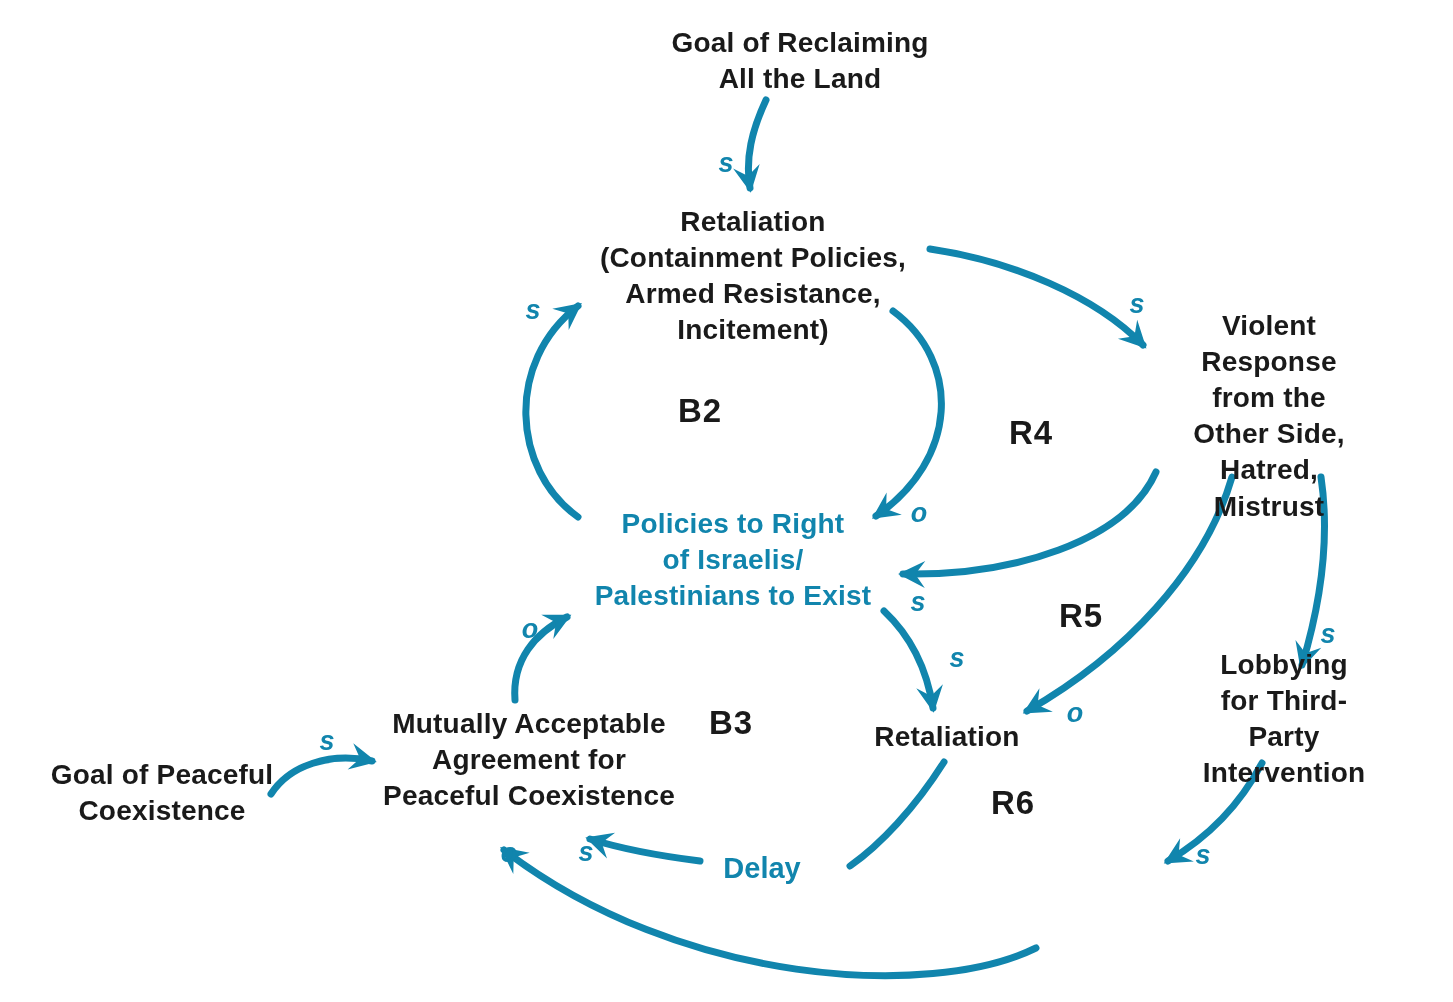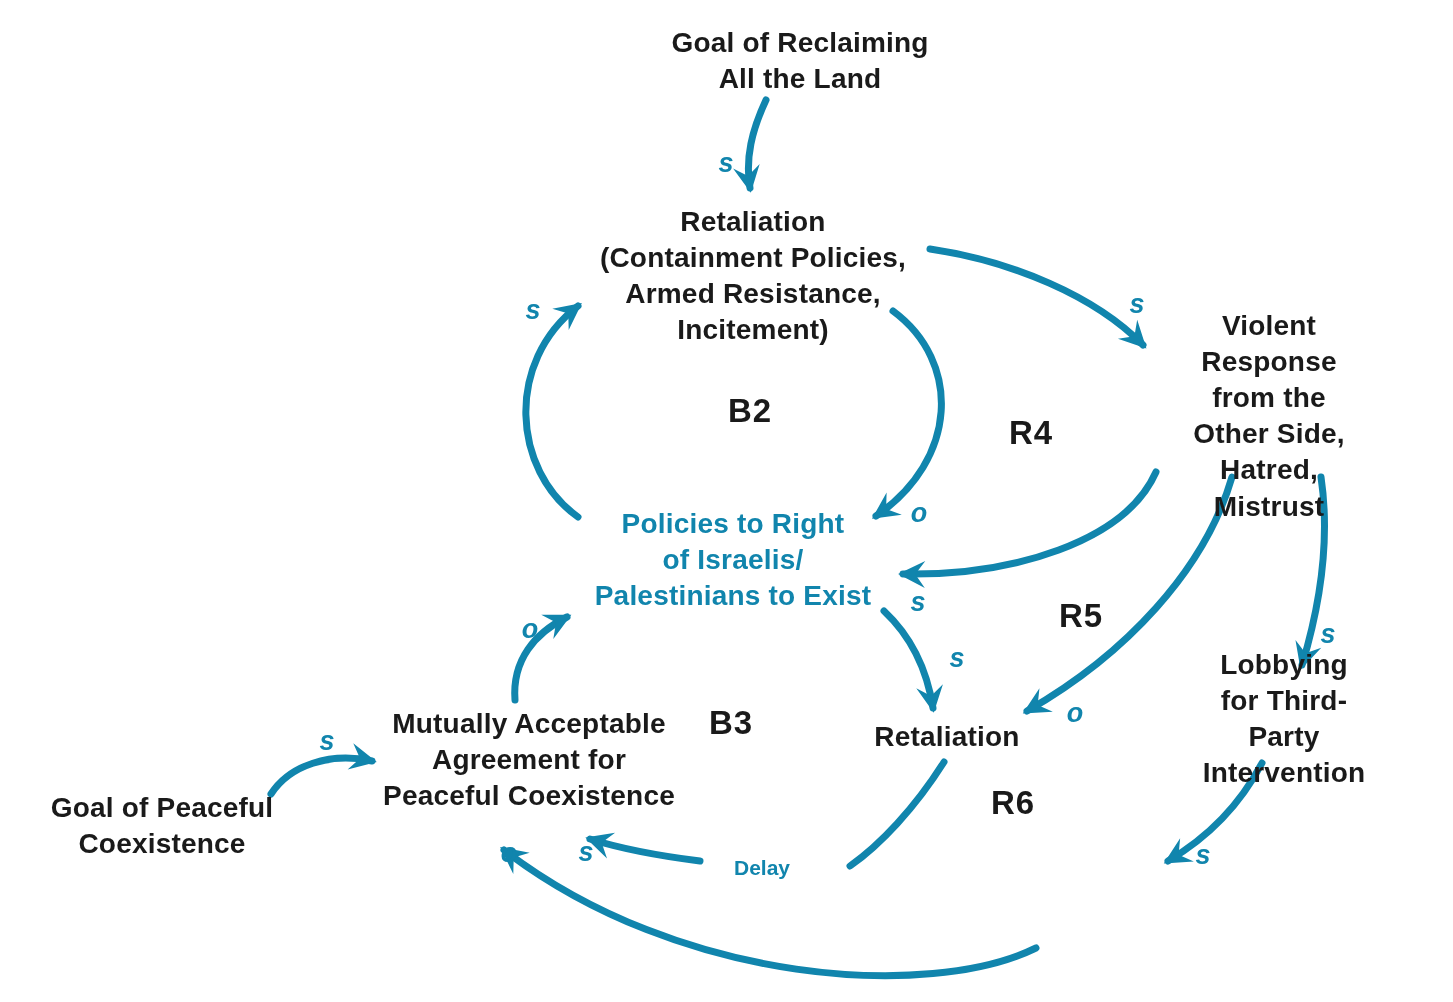--- a/index.html
+++ b/index.html
@@ -47,21 +47,21 @@
     transform:translate(-50%,-50%);
     color:var(--accent);
     font-size:27px;
     font-weight:700;
     font-style:italic;
   }
   .delay{
     position:absolute;
     transform:translate(-50%,-50%);
     color:var(--accent);
-    font-size:21px;
+    font-size:29px;
     font-weight:600;
   }
 </style>
 </head>
 <body>
 
 <div id="canvas">
 
   <svg id="arrows" width="1453" height="1002" viewBox="0 0 1453 1002">
     <defs>
@@ -95,26 +95,26 @@
   <div class="label" style="left:1269px;top:416px">Violent Response
 from the Other Side,
 Hatred, Mistrust</div>
   <div class="label teal" style="left:733px;top:560px">Policies to Right
 of Israelis/
 Palestinians to Exist</div>
   <div class="label" style="left:947px;top:737px">Retaliation</div>
   <div class="label" style="left:529px;top:760px">Mutually Acceptable
 Agreement for
 Peaceful Coexistence</div>
-  <div class="label" style="left:162px;top:826px">Goal of Peaceful
+  <div class="label" style="left:162px;top:793px">Goal of Peaceful
 Coexistence</div>
   <div class="label" style="left:1284px;top:719px">Lobbying for Third-
 Party Intervention</div>
 
-  <div class="loop" style="left:750px;top:411px">B2</div>
+  <div class="loop" style="left:700px;top:411px">B2</div>
   <div class="loop" style="left:1031px;top:433px">R4</div>
   <div class="loop" style="left:1081px;top:616px">R5</div>
   <div class="loop" style="left:731px;top:723px">B3</div>
   <div class="loop" style="left:1013px;top:803px">R6</div>
 
   <div class="so" style="left:726px;top:163px">s</div>
   <div class="so" style="left:533px;top:310px">s</div>
   <div class="so" style="left:919px;top:513px">o</div>
   <div class="so" style="left:1137px;top:304px">s</div>
   <div class="so" style="left:918px;top:602px">s</div>

